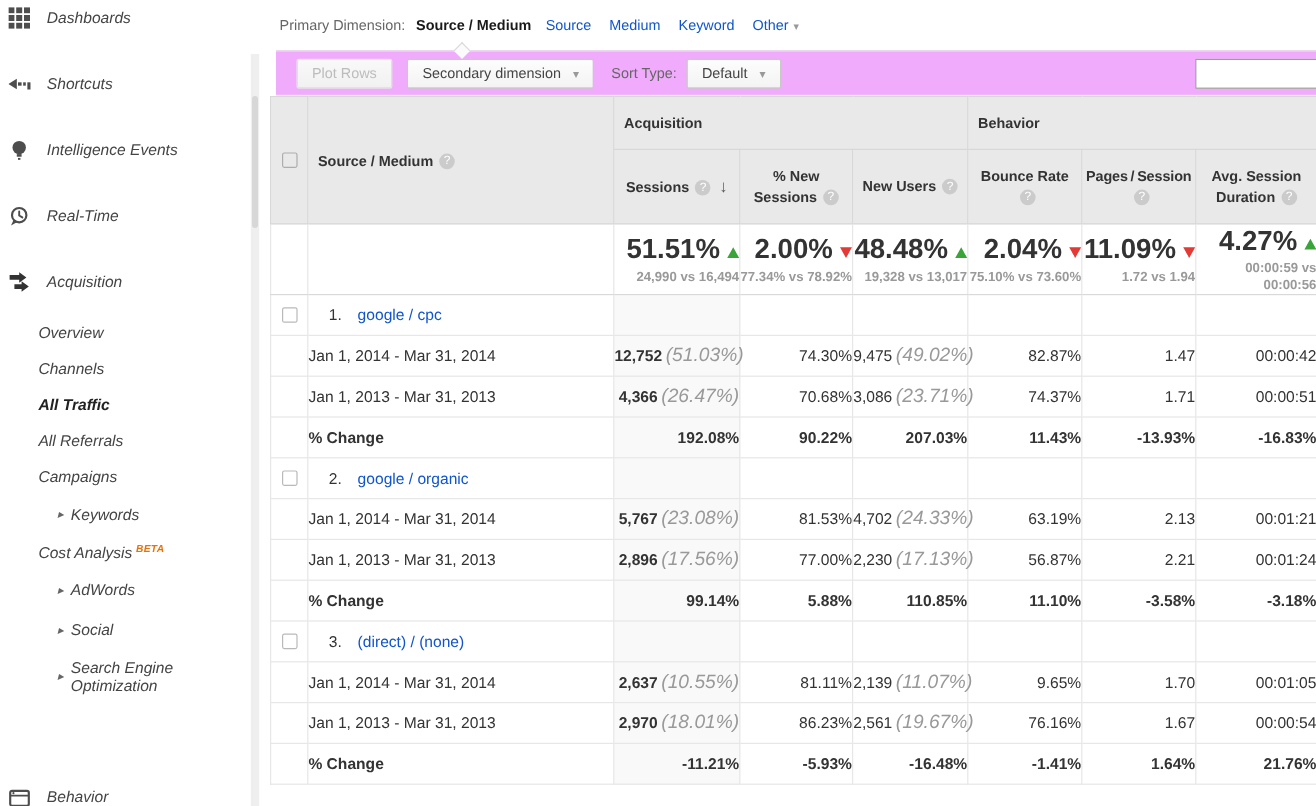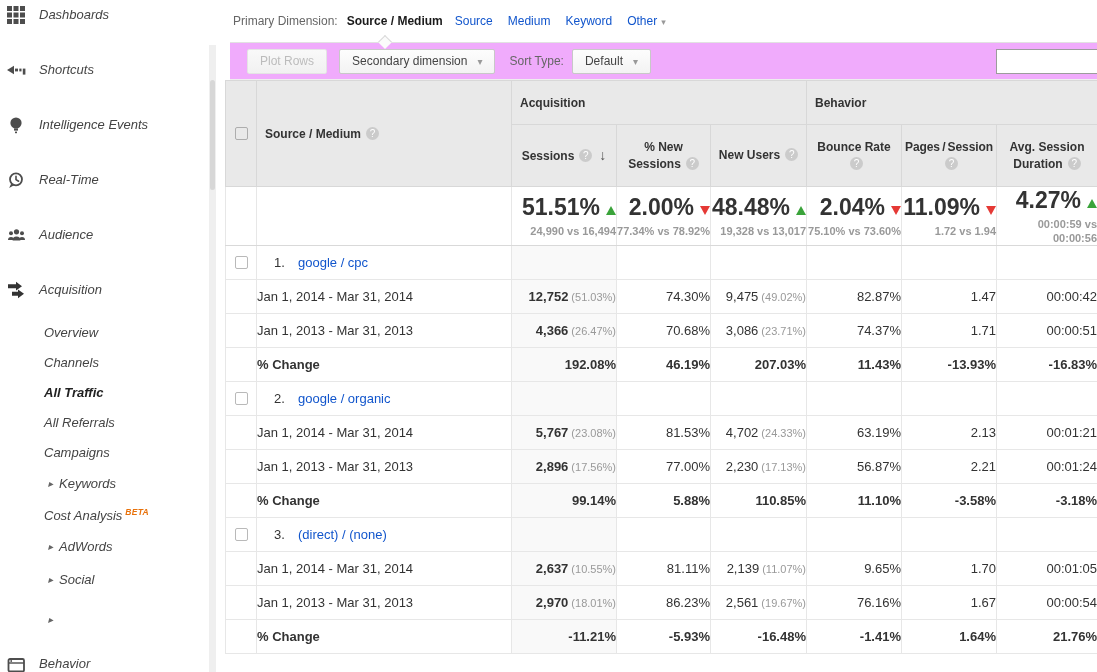--- a/index.html
+++ b/index.html
@@ -8,21 +8,21 @@
     width:1097px; height:672px; overflow:hidden; position:relative;
     background:#fff; font-family:"Liberation Sans", sans-serif; color:#333;
   }
 
   
   .sidebar { position:absolute; left:0; top:0; width:210px; height:672px; background:#fff;font-style:italic; }
   .side-list { margin-top:-13px; }
   .side-item { height:55px; display:flex; align-items:center; padding-left:7px; cursor:pointer; }
   .side-icon { width:20px; height:18px; display:inline-block; flex:none; }
   .side-label { margin-left:12px; font-size:13px; color:#444; }
-  .sub-item { height:30px; display:flex; align-items:center; padding-left:44px; font-size:13px; color:#444; cursor:pointer; position:relative; }
+  .sub-item { height:30px; display:flex; align-items:center; padding-left:32px; font-size:13px; color:#444; cursor:pointer; position:relative; }
   .sub-item.expandable { height:33px; padding-left:59px; }
   .sub-item .tri-r { position:absolute; left:48px; color:#666; font-size:10px; }
   .sub-item.active .lbl { font-weight:bold; color:#222; }
   .sub-item.wrap2 { height:46px; align-items:center; line-height:15px; }
   .sub-item.wrap2 .lbl { width:110px; }
   .beta { font-size:8.5px; font-weight:bold; color:#e8710a; margin-left:3px; position:relative; top:-3px; letter-spacing:.3px; }
   .behavior-item { position:absolute; left:0; top:656px; display:flex; align-items:flex-start; padding-left:7px; }
   .side-scroll { position:absolute; left:209px; top:45px; width:7px; height:627px; background:#efefef; }
   .side-scroll .thumb { position:absolute; left:1px; top:35px; width:5px; height:110px; background:#d7d7d7; border-radius:3px; }
 
@@ -70,21 +70,21 @@
   .sub { font-size:11px; color:#999; margin-top:3px; line-height:14px; }
   .sum-row td { border-bottom:1px solid #d9d9d9; }
 
   .tbl tbody td { height:34px; }
   .grp-row td { border-top:1px solid #d9d9d9; }
   .src-cell { text-align:left; padding-left:40px; }
   .grp-row .src-cell { padding-left:17px; }
   .row-num { display:inline-block; width:24px; color:#333; }
   .dim-link { color:#1155cc; text-decoration:none; cursor:pointer; }
   .num { text-align:right; padding-right:10px; white-space:nowrap; }
-  .pct { color:#999; font-size:11px; margin-left:3px; }
+  .pct { color:#999; font-size:16px; margin-left:3px;font-style:italic; }
   .b { font-weight:bold; }
   .shade { background:#f9f9f9; }
   .chg-row td { font-weight:bold; }
 </style>
 </head>
 <body>
 
 <div class="sidebar">
   <div class="side-list">
     <div class="side-item">
@@ -136,35 +136,20 @@
             <circle cx="9" cy="8.3" r="6" fill="none" stroke="#4d4d4d" stroke-width="1.8"></circle>
             <polygon points="4.2,12.6 2.2,17 7.4,13.9" fill="#4d4d4d"></polygon>
             <path d="M9,5.2 L9,8.6 L11.6,10.2" fill="none" stroke="#4d4d4d" stroke-width="1.6" stroke-linecap="round"></path>
           </svg>
       </span>
       <span class="side-label">Real-Time</span>
     </div>
     <div class="side-item">
       <span class="side-icon">
         <svg width="19" height="18" viewBox="0 0 19 18">
-            <g fill="#4d4d4d">
-              <circle cx="4" cy="7.2" r="2"></circle>
-              <path d="M1,14 a3,3 0 0 1 6,0 z"></path>
-              <circle cx="15" cy="7.2" r="2"></circle>
-              <path d="M12,14 a3,3 0 0 1 6,0 z"></path>
-              <circle cx="9.5" cy="5.8" r="2.6"></circle>
-              <path d="M5.6,14.4 a3.9,3.9 0 0 1 7.8,0 z"></path>
-            </g>
-          </svg>
-      </span>
-      <span class="side-label">Audience</span>
-    </div>
-    <div class="side-item">
-      <span class="side-icon">
-        <svg width="19" height="18" viewBox="0 0 19 18">
             <g fill="#333">
               <path d="M1,3.2 h8 v-2.4 l6,4.4 -6,4.4 v-2.4 h-8 z"></path>
               <path d="M5,10.8 h6 v-2.4 l6,4.4 -6,4.4 v-2.4 h-6 z"></path>
             </g>
           </svg>
       </span>
       <span class="side-label">Acquisition</span>
     </div>
   </div>
 
@@ -195,20 +180,21 @@
     <div class="sub-item expandable">
         <span class="tri-r">▸</span>
         <span class="lbl">AdWords</span>
       </div>
     <div class="sub-item expandable">
         <span class="tri-r">▸</span>
         <span class="lbl">Social</span>
       </div>
     <div class="sub-item expandable wrap2">
         <span class="tri-r">▸</span>
+        <span class="lbl">Search Engine Optimization</span>
       </div>
   </div>
 
   <div class="behavior-item">
     <span class="side-icon">
       <svg width="19" height="18" viewBox="0 0 19 18">
           <rect x="1.5" y="3" width="15.5" height="12.5" rx="1.5" fill="none" stroke="#4d4d4d" stroke-width="1.8"></rect>
           <line x1="1.5" y1="7" x2="17" y2="7" stroke="#4d4d4d" stroke-width="1.4"></line>
           <circle cx="4.2" cy="5" r="0.9" fill="#4d4d4d"></circle>
         </svg>
@@ -328,21 +314,21 @@
       <td class="num">70.68%</td>
       <td class="num"><span>3,086</span><span class="pct">(23.71%)</span></td>
       <td class="num">74.37%</td>
       <td class="num">1.71</td>
       <td class="num">00:00:51</td>
     </tr>
     <tr class="chg-row">
       <td></td>
       <td class="src-cell">% Change</td>
       <td class="num shade">192.08%</td>
-      <td class="num">46.19%</td>
+      <td class="num">90.22%</td>
       <td class="num">207.03%</td>
       <td class="num">11.43%</td>
       <td class="num">-13.93%</td>
       <td class="num">-16.83%</td>
     </tr>
 
     <tr class="grp-row">
       <td style="text-align:center;">
           <div class="cb"></div>
         </td>

